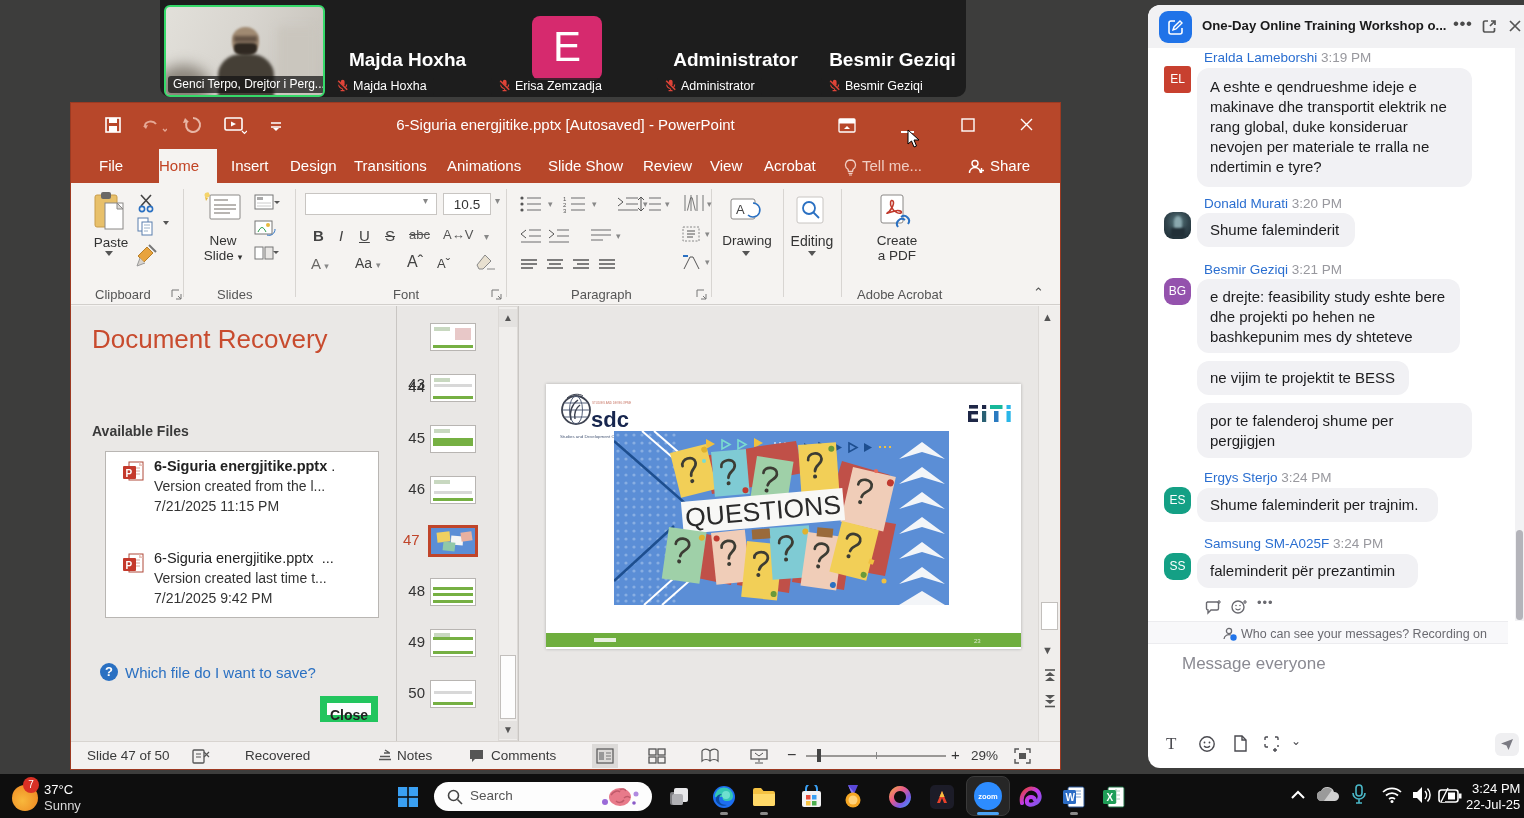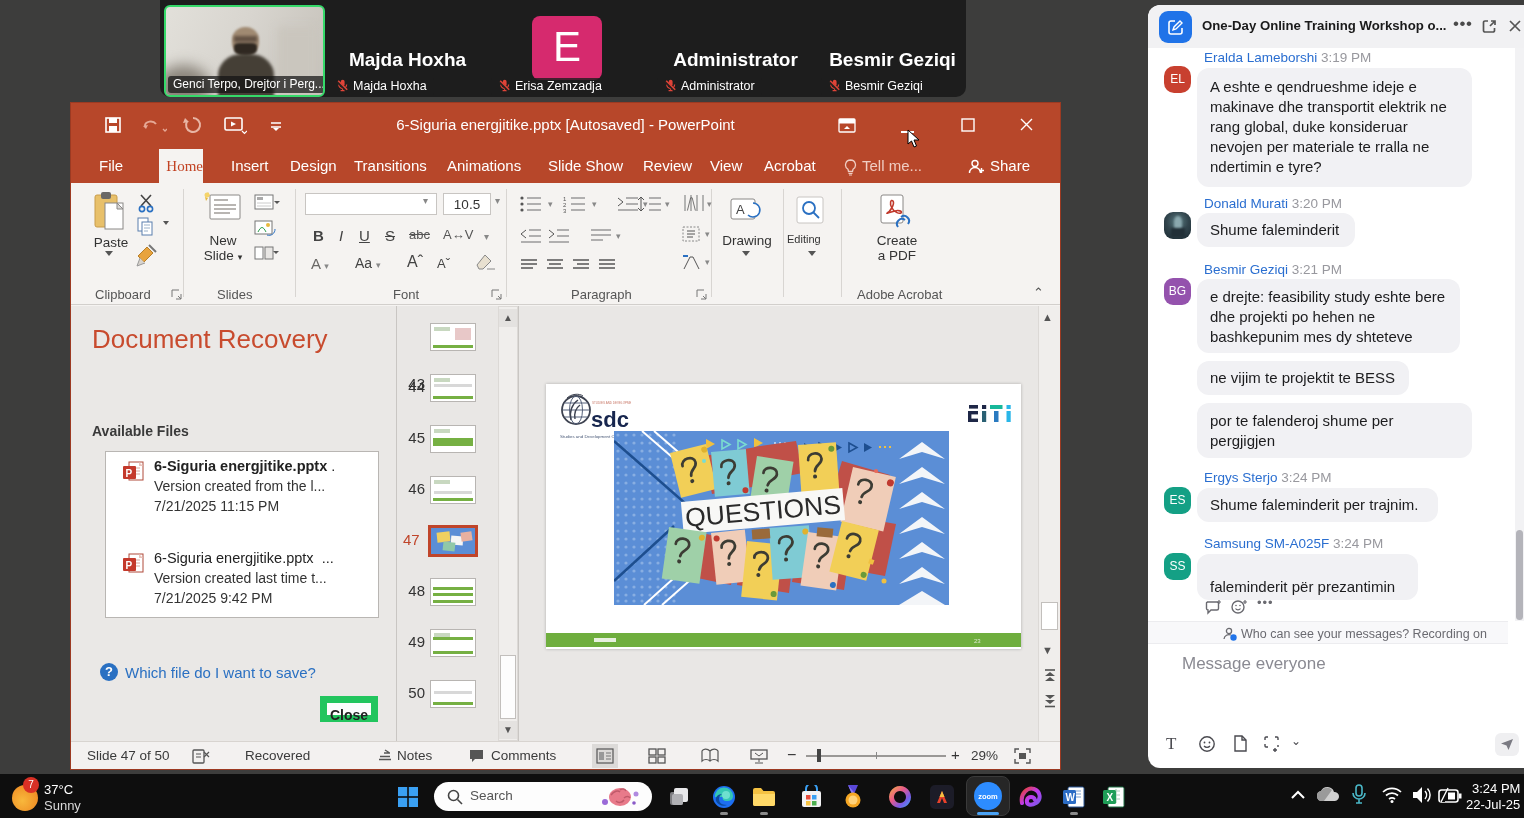--- a/index.html
+++ b/index.html
@@ -117,21 +117,21 @@
         <path d="M4 4 L15 15 M15 4 L4 15" stroke="#fff" stroke-width="1.4"></path>
       </svg>
 
     <svg class="abs" style="left:834px; top:26px;" width="16" height="20" viewBox="0 0 16 20">
         <path d="M3 1 L3 15 L6.5 12 L9 18 L11.5 17 L9 11 L14 11 Z" fill="#fff" stroke="#000" stroke-width="1"></path>
       </svg>
   </div>
 
   <div class="abs" style="left:0; top:46px; width:100%; height:34px; background:#b7472a; color:#fff; font-size:15px;">
     <div class="abs" style="left:28px; top:8px;">File</div>
-    <div class="abs" style="left:88px; top:0; width:44px; height:34px; background:#f5f3f1; color:#c24324; text-align:right; line-height:34px;font-family:Liberation Serif, serif;">Home</div>
+    <div class="abs" style="left:88px; top:0; width:58px; height:34px; background:#f5f3f1; color:#c24324; text-align:left; line-height:34px;">Home</div>
     <div class="abs" style="left:160px; top:8px;">Insert</div>
     <div class="abs" style="left:219px; top:8px;">Design</div>
     <div class="abs" style="left:283px; top:8px;">Transitions</div>
     <div class="abs" style="left:376px; top:8px;">Animations</div>
     <div class="abs" style="left:477px; top:8px;">Slide Show</div>
     <div class="abs" style="left:572px; top:8px;">Review</div>
     <div class="abs" style="left:639px; top:8px;">View</div>
     <div class="abs" style="left:693px; top:8px;">Acrobat</div>
     <svg class="abs" style="left:773px; top:10px;" width="13" height="17" viewBox="0 0 13 17">
         <path d="M6.5 1 a5 5 0 0 1 2.5 9.3 l-.5 2.2 h-4 l-.5-2.2 A5 5 0 0 1 6.5 1z" fill="none" stroke="#f0cdc2" stroke-width="1.3"></path>
@@ -303,21 +303,21 @@
         <path d="M24 8 a7 7 0 1 1 -5 12" fill="#fff" stroke="#2a70c2" stroke-width="1.5"></path>
       </svg>
     <div class="abs" style="left:648px; top:50px; width:56px; text-align:center; font-size:13.5px; color:#333;">Drawing</div>
     <div class="abs" style="left:671px; top:68px; width:0; height:0; border:4px solid transparent; border-top:5px solid #555;"></div>
 
     <svg class="abs" style="left:724px; top:12px;" width="32" height="32" viewBox="0 0 32 32">
         <rect x="2" y="2" width="26" height="26" rx="2" fill="#fff" stroke="#c8c5c2"></rect>
         <circle cx="14" cy="13" r="6" fill="none" stroke="#2a70c2" stroke-width="1.8"></circle>
         <path d="M18 17 l6 6" stroke="#2a70c2" stroke-width="1.8"></path>
       </svg>
-    <div class="abs" style="left:716px; top:50px; width:50px; font-size:11px; color:#333;">Editing</div>
+    <div class="abs" style="left:716px; top:50px; width:50px; text-align:center; font-size:14px; color:#333;">Editing</div>
     <div class="abs" style="left:737px; top:68px; width:0; height:0; border:4px solid transparent; border-top:5px solid #555;"></div>
 
     <svg class="abs" style="left:806px; top:10px;" width="36" height="36" viewBox="0 0 36 36">
         <rect x="4" y="2" width="22" height="28" rx="2" fill="#fff" stroke="#8a8886"></rect>
         <path d="M10 20 c3-1 8-9 6-12 c-2-2-4 2-1 7 c2 4 7 6 9 5 c2-2-3-3-6-2 c-4 1-9 3-8 2" stroke="#c0392b" fill="none" stroke-width="1.6"></path>
         <path d="M24 24 a5 5 0 0 1 7 7 M21 34 a5 5 0 0 1 7-7" stroke="#2a70c2" fill="none" stroke-width="2"></path>
       </svg>
     <div class="abs" style="left:800px; top:50px; width:52px; text-align:center; font-size:13.5px; color:#333;">Create<br>a PDF</div>
     <div class="abs" style="left:786px; top:104px; font-size:13px; color:#555;">Adobe Acrobat</div>
     <div class="abs" style="left:962px; top:102px; font-size:13px; color:#555;">⌃</div>
@@ -685,39 +685,39 @@
     <svg class="abs" style="left:333px; top:13px;" width="17" height="17" viewBox="0 0 17 17">
         <path d="M7 3 H4 a1.5 1.5 0 0 0 -1.5 1.5 v8 A1.5 1.5 0 0 0 4 14 h8 a1.5 1.5 0 0 0 1.5-1.5 V10" fill="none" stroke="#555" stroke-width="1.7"></path>
         <path d="M9 8 L14 3 M10 3 h4 v4" fill="none" stroke="#555" stroke-width="1.7"></path>
       </svg>
     <svg class="abs" style="left:359px; top:13px;" width="16" height="16" viewBox="0 0 16 16">
         <path d="M3 3 L13 13 M13 3 L3 13" stroke="#555" stroke-width="1.7"></path>
       </svg>
   </div>
 
   <div class="abs" style="left:56px; top:45px; font-size:13.5px;"><span style="color:#2a6ed0;">Eralda Lameborshi</span> <span style="color:#98989e;">3:19 PM</span></div>
-  <div class="abs" style="left:16px; top:61px; width:27px; height:27px; border-radius:10px; background:#c8402f; color:#fff; font-size:12px; text-align:center; line-height:27px;">EL</div>
+  <div class="abs" style="left:16px; top:61px; width:27px; height:27px; border-radius:3px; background:#c8402f; color:#fff; font-size:12px; text-align:center; line-height:27px;">EL</div>
   <div class="abs bubble" style="left:49px; top:63px; width:275px; height:119px; padding:9px 13px;">A eshte e qendrueshme ideje e makinave dhe transportit elektrik ne rang global, duke konsideruar nevojen per materiale te rralla ne ndertimin e tyre?</div>
   <div class="abs" style="left:56px; top:191px; font-size:13.5px;"><span style="color:#2a6ed0;">Donald Murati</span> <span style="color:#98989e;">3:20 PM</span></div>
   <div class="abs" style="left:16px; top:207px; width:27px; height:27px; border-radius:9px; background:radial-gradient(circle at 50% 35%, #5a7a80 0%, #31444c 50%, #1c2a32 100%); overflow:hidden;">
       <div style="position:absolute; left:10px; top:4px; width:8px; height:14px; background:#8aa8ae; border-radius:45% 45% 30% 30%; filter:blur(1.2px);"></div>
       <div style="position:absolute; left:7px; top:16px; width:14px; height:9px; background:#223038; filter:blur(1px);"></div>
     </div>
   <div class="abs bubble" style="left:49px; top:208px; width:158px; height:34px; padding:7px 13px;">Shume faleminderit</div>
   <div class="abs" style="left:56px; top:257px; font-size:13.5px;"><span style="color:#2a6ed0;">Besmir Geziqi</span> <span style="color:#98989e;">3:21 PM</span></div>
   <div class="abs" style="left:16px; top:273px; width:27px; height:27px; border-radius:9px; background:#9452ad; color:#fff; font-size:12px; text-align:center; line-height:27px;">BG</div>
   <div class="abs bubble" style="left:49px; top:274px; width:263px; height:74px; padding:8px 13px;">e drejte: feasibility study eshte bere dhe projekti po hehen ne bashkepunim mes dy shteteve</div>
   <div class="abs bubble" style="left:49px; top:356px; width:212px; height:34px; padding:7px 13px;">ne vijim te projektit te BESS</div>
   <div class="abs bubble" style="left:49px; top:398px; width:275px; height:55px; padding:8px 13px;">por te falenderoj shume per pergjigjen</div>
   <div class="abs" style="left:56px; top:465px; font-size:13.5px;"><span style="color:#2a6ed0;">Ergys Sterjo</span> <span style="color:#98989e;">3:24 PM</span></div>
   <div class="abs" style="left:16px; top:482px; width:27px; height:27px; border-radius:9px; background:#14a085; color:#fff; font-size:12px; text-align:center; line-height:27px;">ES</div>
   <div class="abs bubble" style="left:49px; top:483px; width:241px; height:34px; padding:7px 13px;">Shume faleminderit per trajnim.</div>
   <div class="abs" style="left:56px; top:531px; font-size:13.5px;"><span style="color:#2a6ed0;">Samsung SM-A025F</span> <span style="color:#98989e;">3:24 PM</span></div>
   <div class="abs" style="left:16px; top:548px; width:27px; height:27px; border-radius:9px; background:#14a085; color:#fff; font-size:12px; text-align:center; line-height:27px;">SS</div>
-  <div class="abs bubble" style="left:49px; top:549px; width:221px; height:34px; padding:23px 13px;">faleminderit për prezantimin</div>
+  <div class="abs bubble" style="left:49px; top:549px; width:221px; height:34px; padding:7px 13px;">faleminderit për prezantimin</div>
 
   <svg class="abs" style="left:57px; top:594px;" width="18" height="16" viewBox="0 0 18 16">
       <path d="M2 3 h10 a1.5 1.5 0 0 1 1.5 1.5 v5 A1.5 1.5 0 0 1 12 11 H6 l-3 3 v-3 H3 A1.5 1.5 0 0 1 1.5 9.5 v-5 A1.5 1.5 0 0 1 2 3" fill="none" stroke="#6a6a70" stroke-width="1.4"></path>
       <path d="M14 1 v4 M12 3 h4" stroke="#6a6a70" stroke-width="1.2"></path>
     </svg>
   <svg class="abs" style="left:83px; top:594px;" width="18" height="16" viewBox="0 0 18 16">
       <circle cx="7" cy="8" r="6" fill="none" stroke="#6a6a70" stroke-width="1.4"></circle>
       <circle cx="5" cy="6.5" r=".8" fill="#6a6a70"></circle>
       <circle cx="9" cy="6.5" r=".8" fill="#6a6a70"></circle>
       <path d="M4.5 9.5 a3 3 0 0 0 5 0" fill="none" stroke="#6a6a70" stroke-width="1.2"></path>

